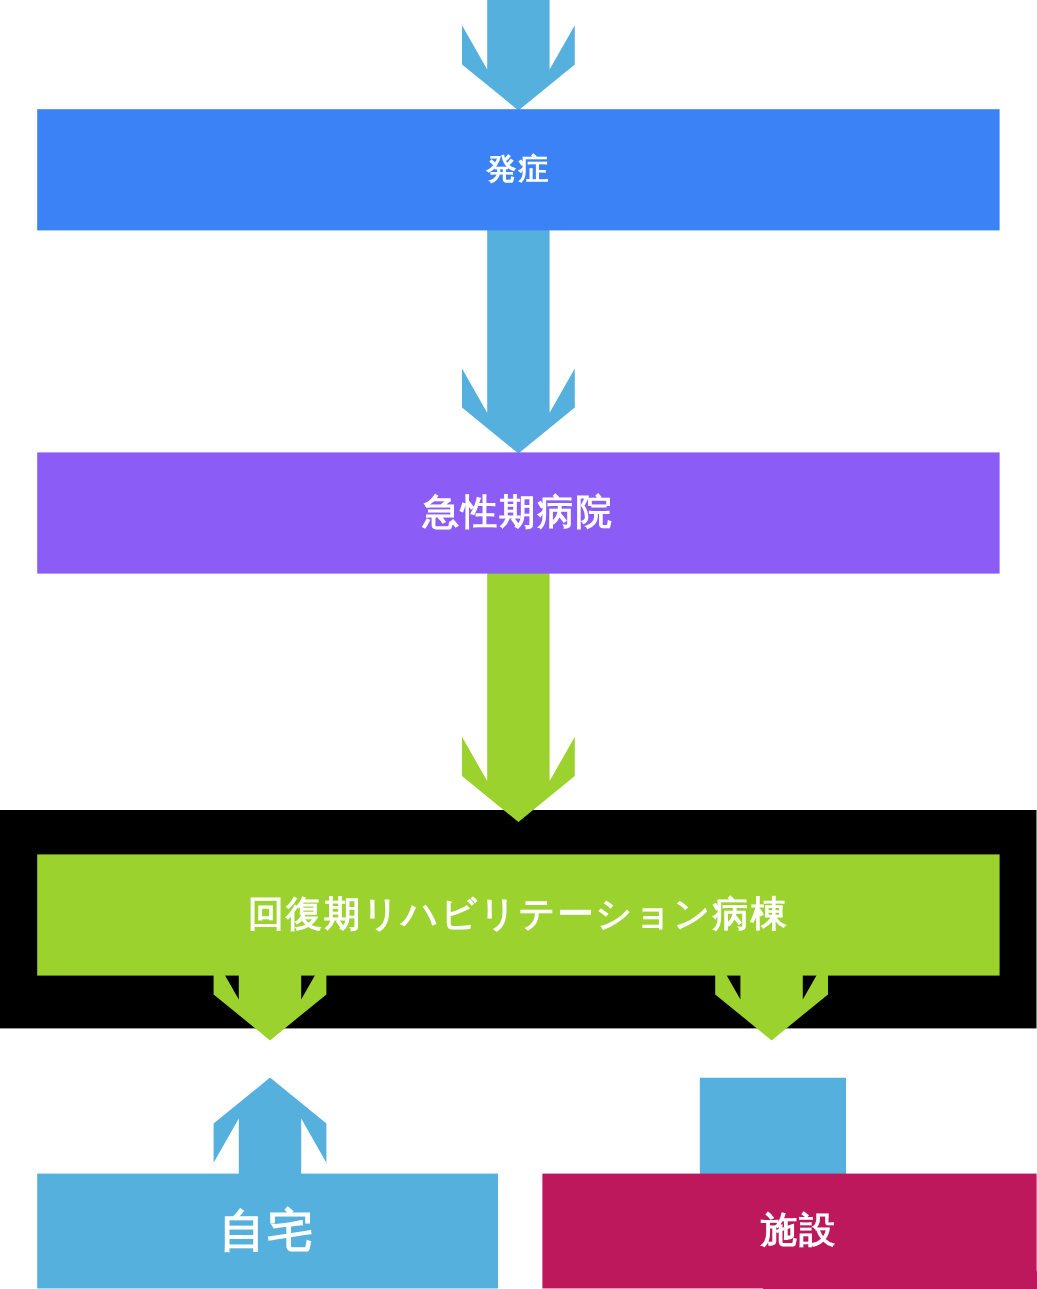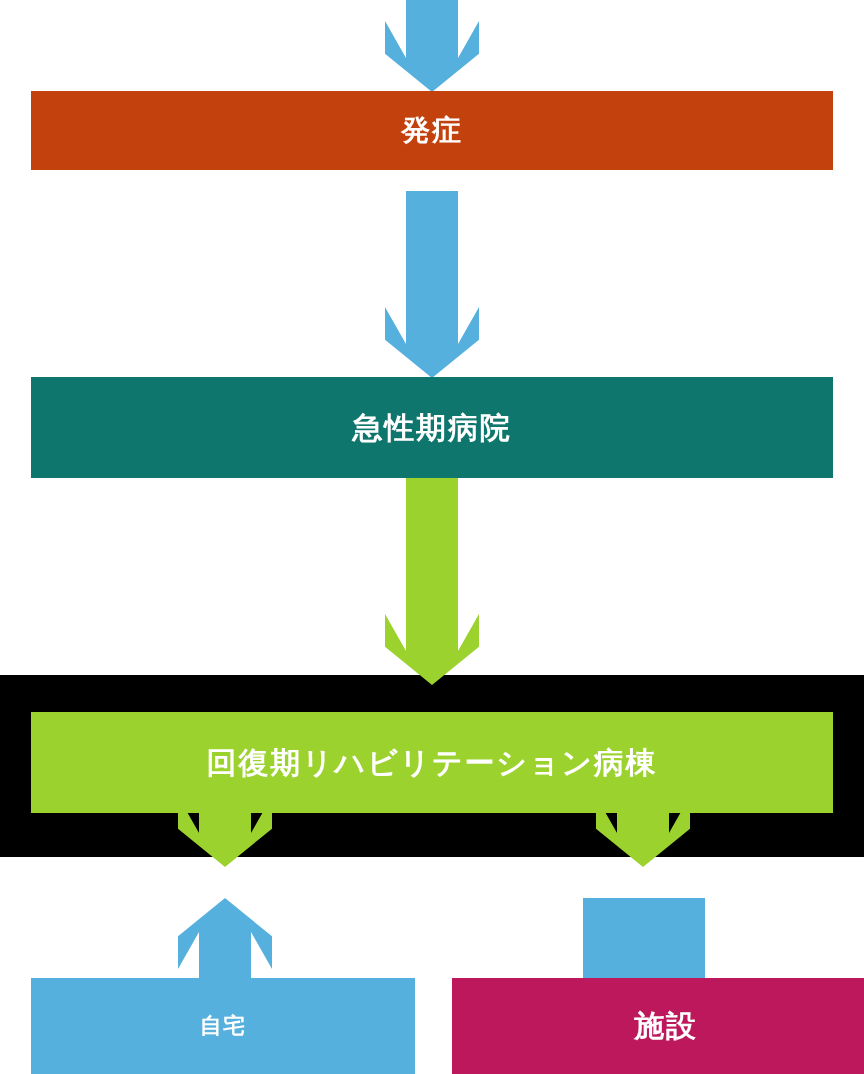--- a/index.html
+++ b/index.html
@@ -85,30 +85,30 @@
         </svg>
       </div>
       <div class="conn" style="left: 583px; top: 898px; width: 122px; height: 82px;">
         <svg width="122" height="82" viewBox="0 0 122 82" xmlns="http://www.w3.org/2000/svg">
           <path d="M0,0 H122 V82 H0 Z" fill="#55b0de"></path>
         </svg>
       </div>
     </div>
 
   <div id="nodes-layer">
-      <div class="node node-blue" style="left: 31px; top: 91px; width: 802px; height: 79px; font-size: 29px; background: #c2410c;">
+      <div class="node node-blue" style="left: 31px; top: 91px; width: 802px; height: 101px; font-size: 25px; background: #3b82f6;">
         <span class="node-label">発症</span>
       </div>
-      <div class="node node-blue" style="left: 31px; top: 377px; width: 802px; height: 101px; font-size: 30px; background: #0f766e;">
+      <div class="node node-blue" style="left: 31px; top: 377px; width: 802px; height: 101px; font-size: 30px; background: #8b5cf6;">
         <span class="node-label">急性期病院</span>
       </div>
       <div class="node node-green" style="left: 31px; top: 712px; width: 802px; height: 101px; font-size: 30px; background: rgb(155, 210, 46);">
         <span class="node-label">回復期リハビリテーション病棟</span>
       </div>
-      <div class="node node-blue" style="left: 31px; top: 978px; width: 384px; height: 96px; font-size: 22px; background: rgb(85, 176, 222);">
+      <div class="node node-blue" style="left: 31px; top: 978px; width: 384px; height: 96px; font-size: 38px; background: rgb(85, 176, 222);">
         <span class="node-label">自宅</span>
       </div>
       <div class="node node-blue" style="left: 452px; top: 978px; width: 428px; height: 96px; font-size: 30px; background: #be185d;">
         <span class="node-label">施設</span>
       </div>
     </div>
 
 </div>
 
 </body></html>

